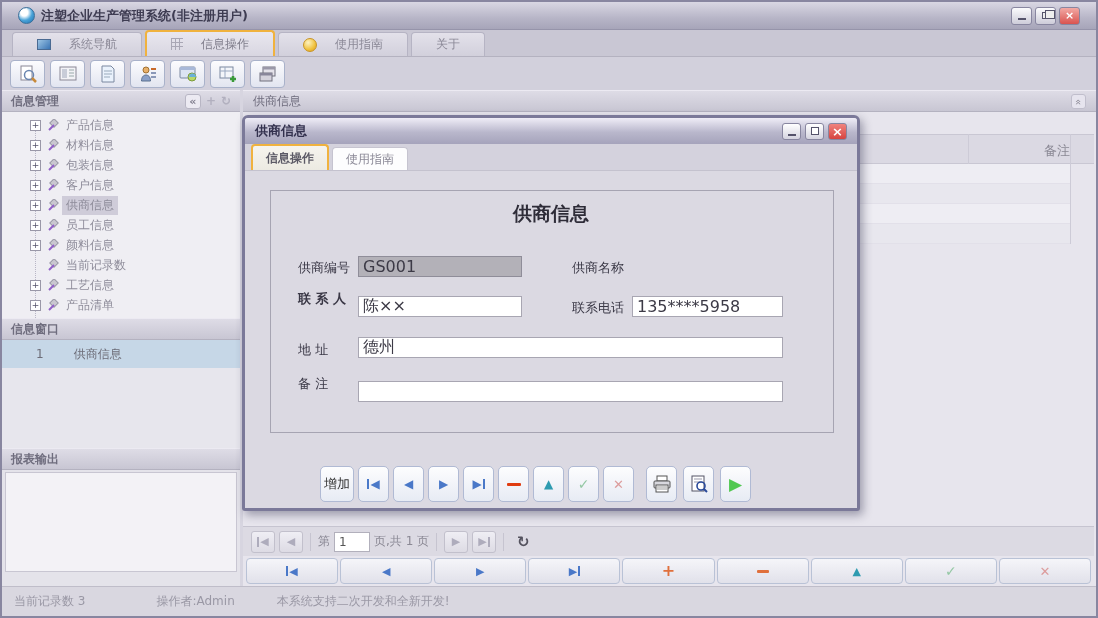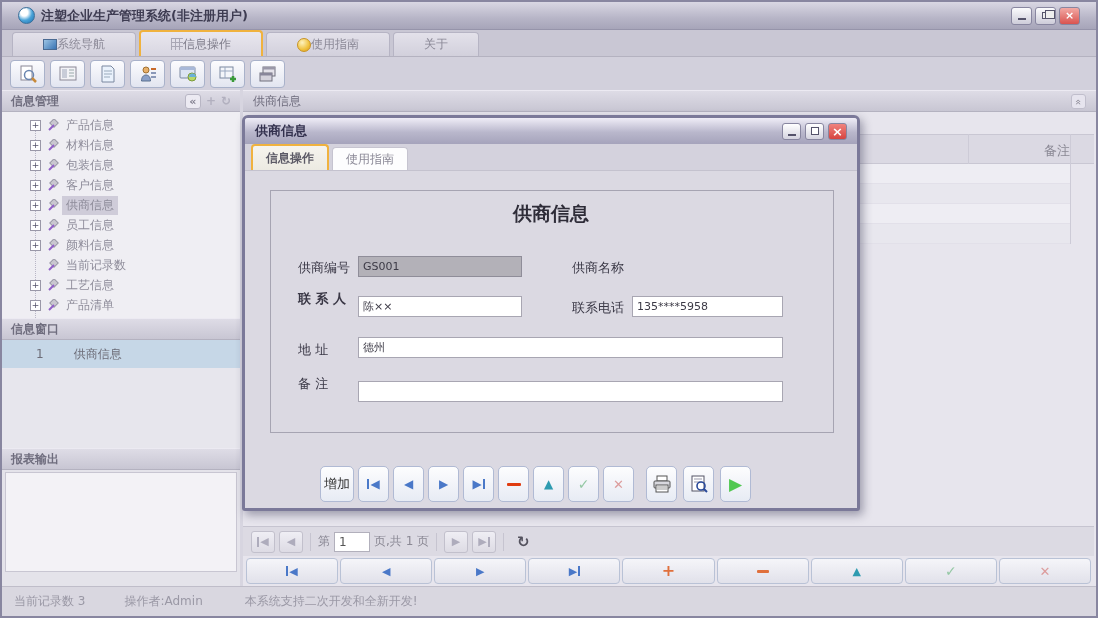--- a/index.html
+++ b/index.html
@@ -22,21 +22,21 @@
     justify-content:center; color:#55536b; font-size:11px; line-height:1; }
   .wbtn.close { background:linear-gradient(#f2a9a4,#d9534f); color:#fff; font-weight:bold; }
   .minbar { width:8px; height:2px; background:#55536b; margin-top:7px; }
   .restore-glyph { width:8px; height:7px; border:1px solid #55536b; position:relative; background:#eee; }
   .restore-glyph::after { content:""; position:absolute; left:2px; top:-3px; width:8px; height:7px;
     border:1px solid #55536b; background:#eee; }
 
   
   .tabbar { position:absolute; left:0; top:28px; right:0; height:27px; background:#c9c7d4;
     border-bottom:1px solid #b4b2c0; display:flex; align-items:flex-end; padding-left:10px; gap:3px; }
-  .tab { height:24px; padding:0 30px; display:flex; align-items:center; gap:0;
+  .tab { height:24px; padding:0 24px; display:flex; align-items:center; gap:18px;
     background:linear-gradient(#e3e1ea,#d2d0dc); border:1px solid #b6b4c4; border-bottom:none;
     border-radius:4px 4px 0 0; color:#8b8997; }
   .tab.active { background:linear-gradient(#e9e7ef,#d8d6e1); border:2px solid #f0b23e;
     border-bottom:none; height:26px; color:#7e7c8a; }
   .ico-nav { width:14px; height:11px; border:1px solid #4a6a92;
     background:linear-gradient(135deg,#9cc4e4,#3a74b4); }
   .ico-grid { width:12px; height:12px;
     background:
       linear-gradient(#a9a7b5 1px,transparent 1px) 0 0/4px 4px,
       linear-gradient(90deg,#a9a7b5 1px,transparent 1px) 0 0/4px 4px; }
@@ -120,21 +120,21 @@
   .c-green { color:#95c8a5; } .c-red { color:#dc9c9c; }
   .minus-bar { width:12px; height:3px; background:#e0703c; border-radius:1px; }
   .plus-glyph { font-size:16px; font-weight:bold; line-height:1; }
   .check-glyph { font-size:14px; font-weight:bold; line-height:1; }
   .x-glyph { font-size:13px; font-weight:bold; line-height:1; }
 
   
   .statusbar { position:absolute; left:0; right:0; bottom:0; height:30px; background:#d9d7e0;
     border-top:1px solid #bfbdc9; display:flex; align-items:center; color:#9a98a5; }
   .statusbar span { margin-left:12px; }
-  .statusbar .op { margin-left:39px; }
+  .statusbar .op { margin-left:71px; }
   .statusbar .msg { margin-left:42px; }
 
   
   .dialog { position:absolute; left:240px; top:113px; width:618px; height:396px;
     border:3px solid #7b7999; border-radius:6px 6px 3px 3px;
     box-shadow:3px 4px 10px rgba(40,40,70,.4); background:#dbd9e2; display:flex; flex-direction:column; }
   .dlg-title { height:26px; background:linear-gradient(#efedf7,#b9b7cc 55%,#a5a3bb);
     border-radius:3px 3px 0 0; display:flex; align-items:center; padding:0 10px;
     font-weight:bold; font-size:13px; color:#33314e; }
   .dlg-ctrls { margin-left:auto; display:flex; gap:4px; }
@@ -152,21 +152,21 @@
     border-radius:4px 4px 0 0; color:#8b8997; }
   .dtab.active { background:linear-gradient(#f6f4ee,#eceae2); border:2px solid #f0b23e;
     border-bottom:none; height:26px; color:#5c5a66; font-weight:bold; }
   .dlg-body { position:relative; flex:1; background:#dbd9e2; }
   .groupbox { position:absolute; left:25px; top:19px; width:564px; height:243px;
     border:1px solid #a6a4b2; }
   .group-title { position:absolute; left:0; right:0; top:30px; text-align:center;
     font-size:19px; font-weight:bold; color:#2e2c38; }
   .flabel { position:absolute; font-size:13px; color:#3a3846; }
   .ffield { position:absolute; height:21px; border:1px solid #a8a6b2; background:#fff;
-    font-size:11px; color:#3c3a46; padding:0 4px; font-family:inherit; }
+    font-size:16px; color:#3c3a46; padding:0 4px; font-family:inherit; }
   .ffield.disabled { background:#b3b1b8; border-color:#8f8d99; }
   .dlg-btnrow { position:absolute; left:0; right:0; top:294px; height:38px;
     display:flex; align-items:center; }
   .abtn { height:36px; border:1px solid #b0bad4; border-radius:5px;
     background:linear-gradient(#fdfdfe,#e7ebf4); display:flex; align-items:center;
     justify-content:center; gap:1px; }
   .abtn.addbtn { width:34px; margin-left:75px; font-size:13px; color:#333; }
   .abtn.iconbtn { width:31px; margin-left:4px; }
   .abtn .tri { font-size:12px; }
   .dlg-minus { width:14px; height:3px; background:#e03c10; border-radius:1px; }

